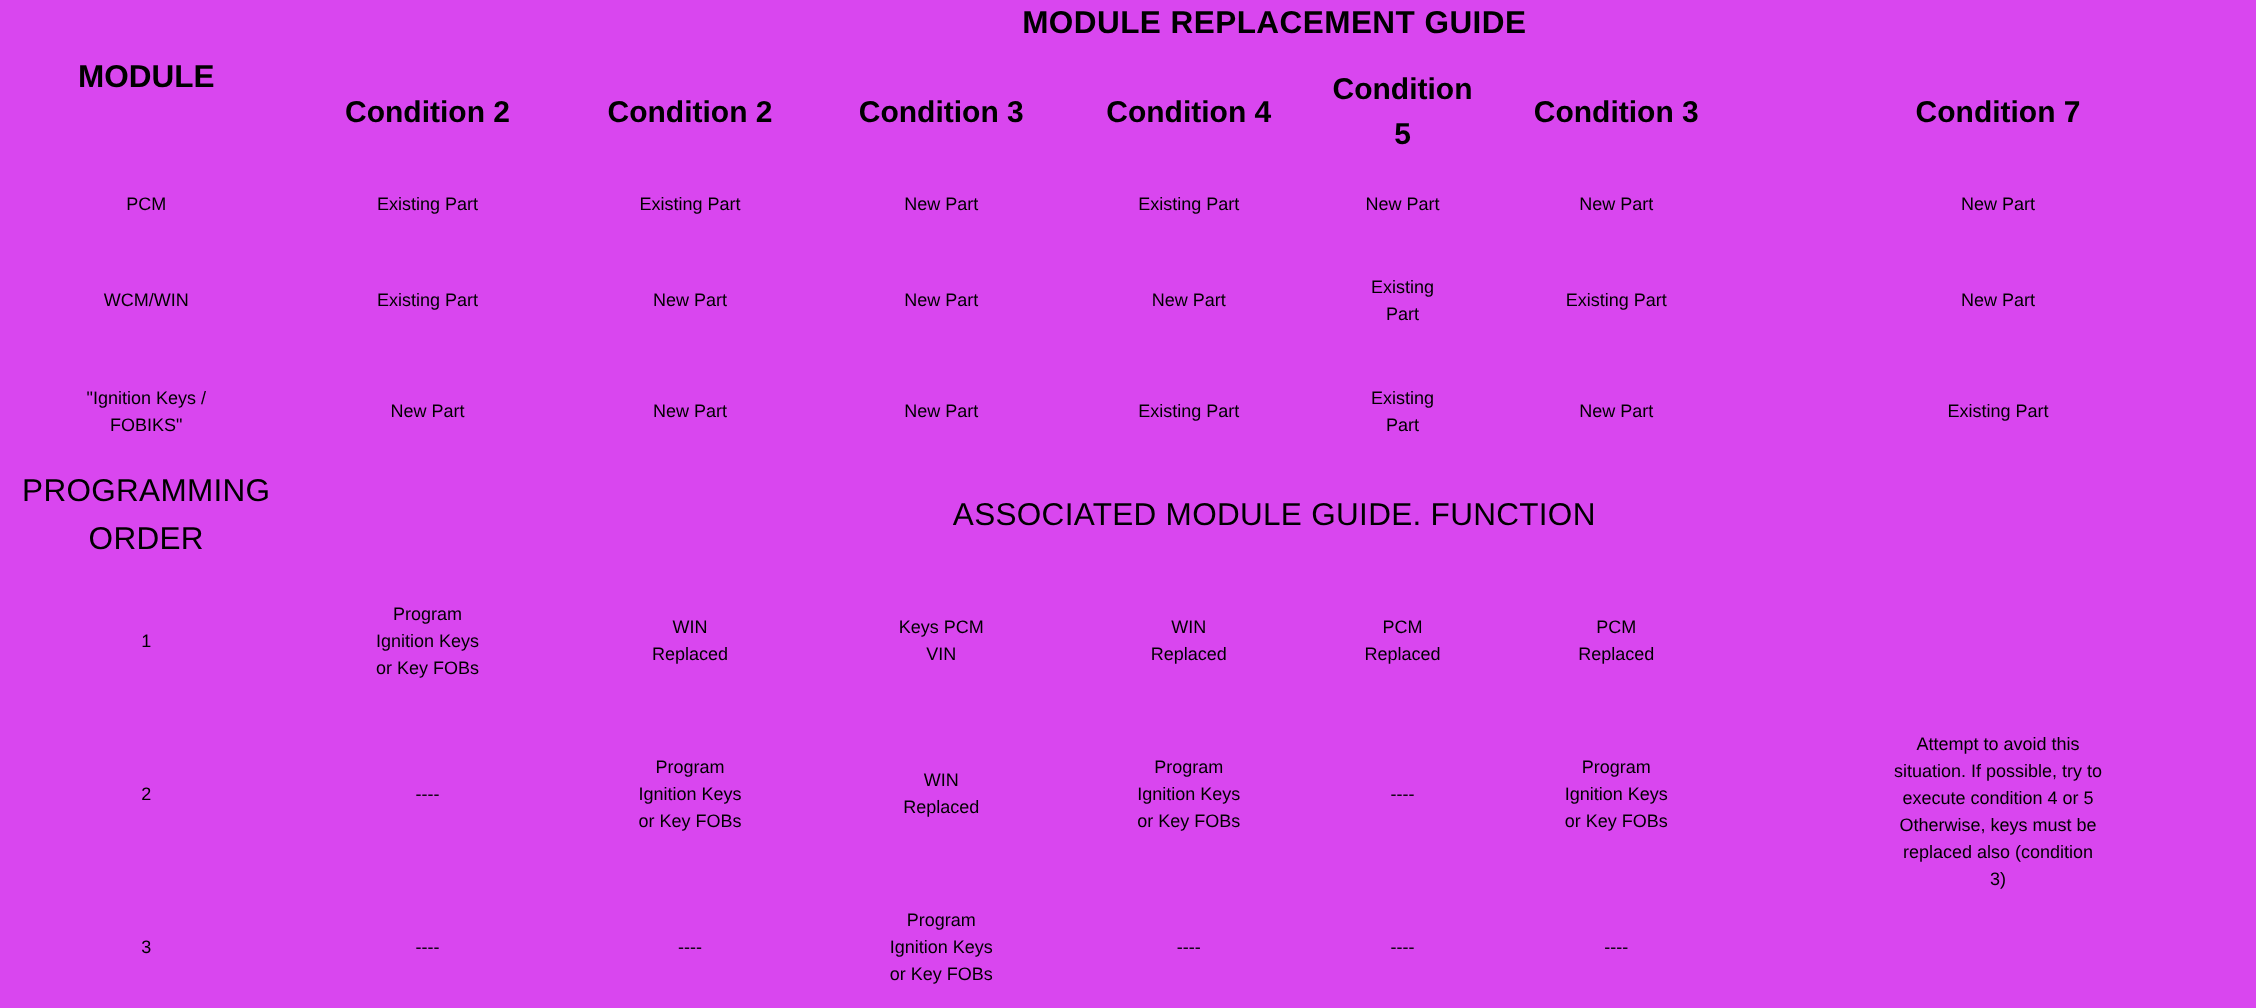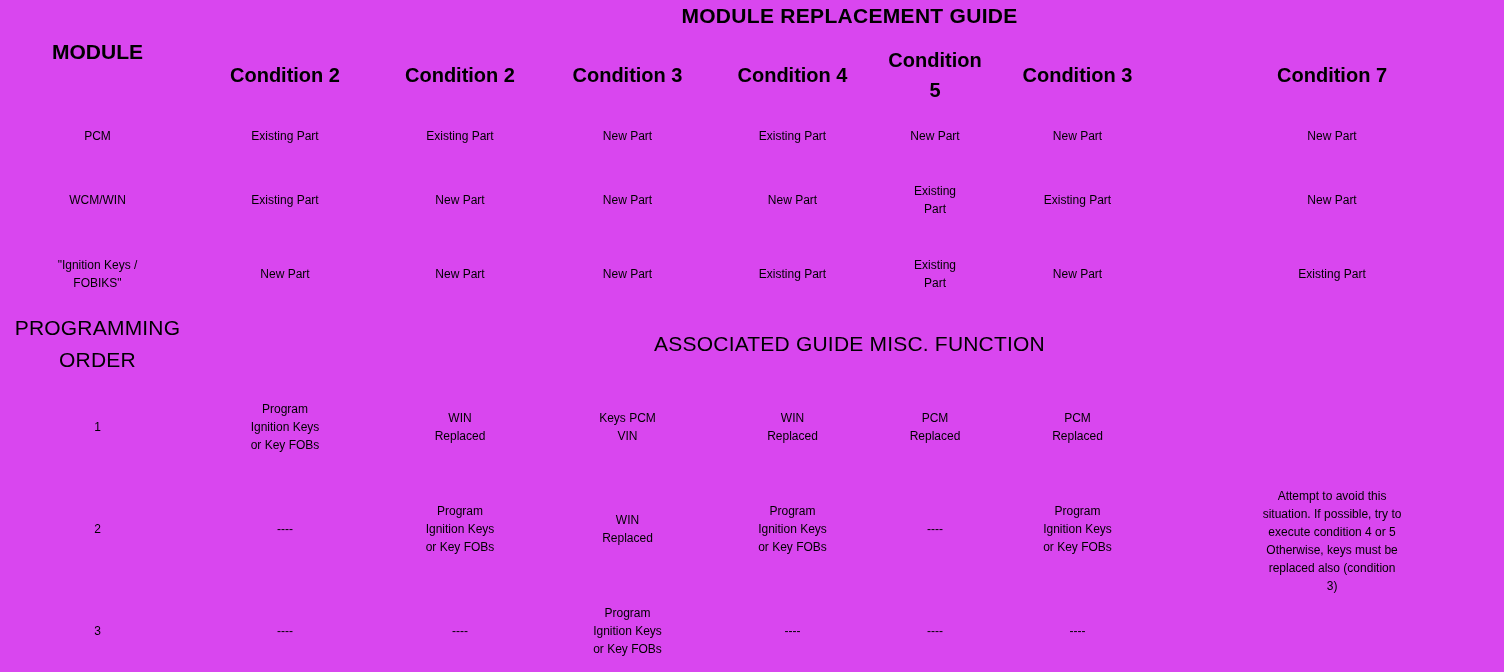--- a/index.html
+++ b/index.html
@@ -129,21 +129,21 @@
       <td>Existing Part</td>
       <td>Existing
 Part</td>
       <td>New Part</td>
       <td>Existing Part</td>
     </tr>
 
     <tr class="row-prog">
       <td class="prog-label-cell">PROGRAMMING
 ORDER</td>
-      <td colspan="7" class="assoc-cell">ASSOCIATED GUIDE MISC. FUNCTION</td>
+      <td colspan="7" class="assoc-cell">ASSOCIATED MODULE GUIDE. FUNCTION</td>
     </tr>
 
     <tr class="row-o1">
       <td>1</td>
       <td>Program
 Ignition Keys
 or Key FOBs</td>
       <td>WIN
 Replaced</td>
       <td>Keys PCM

